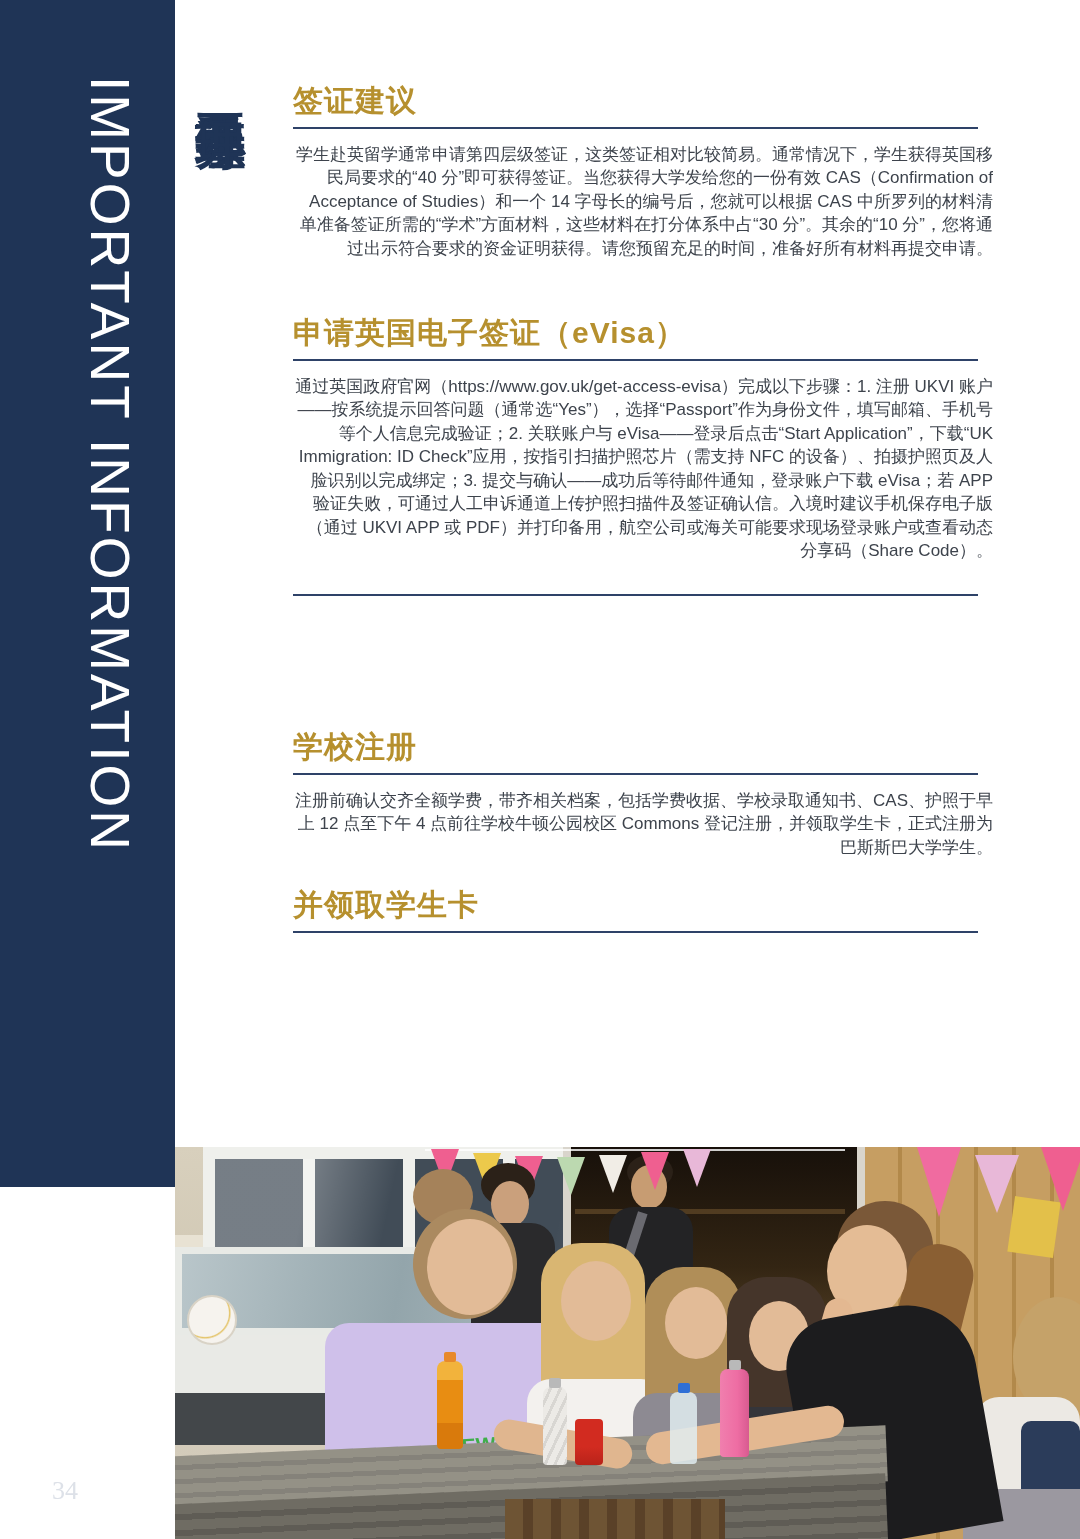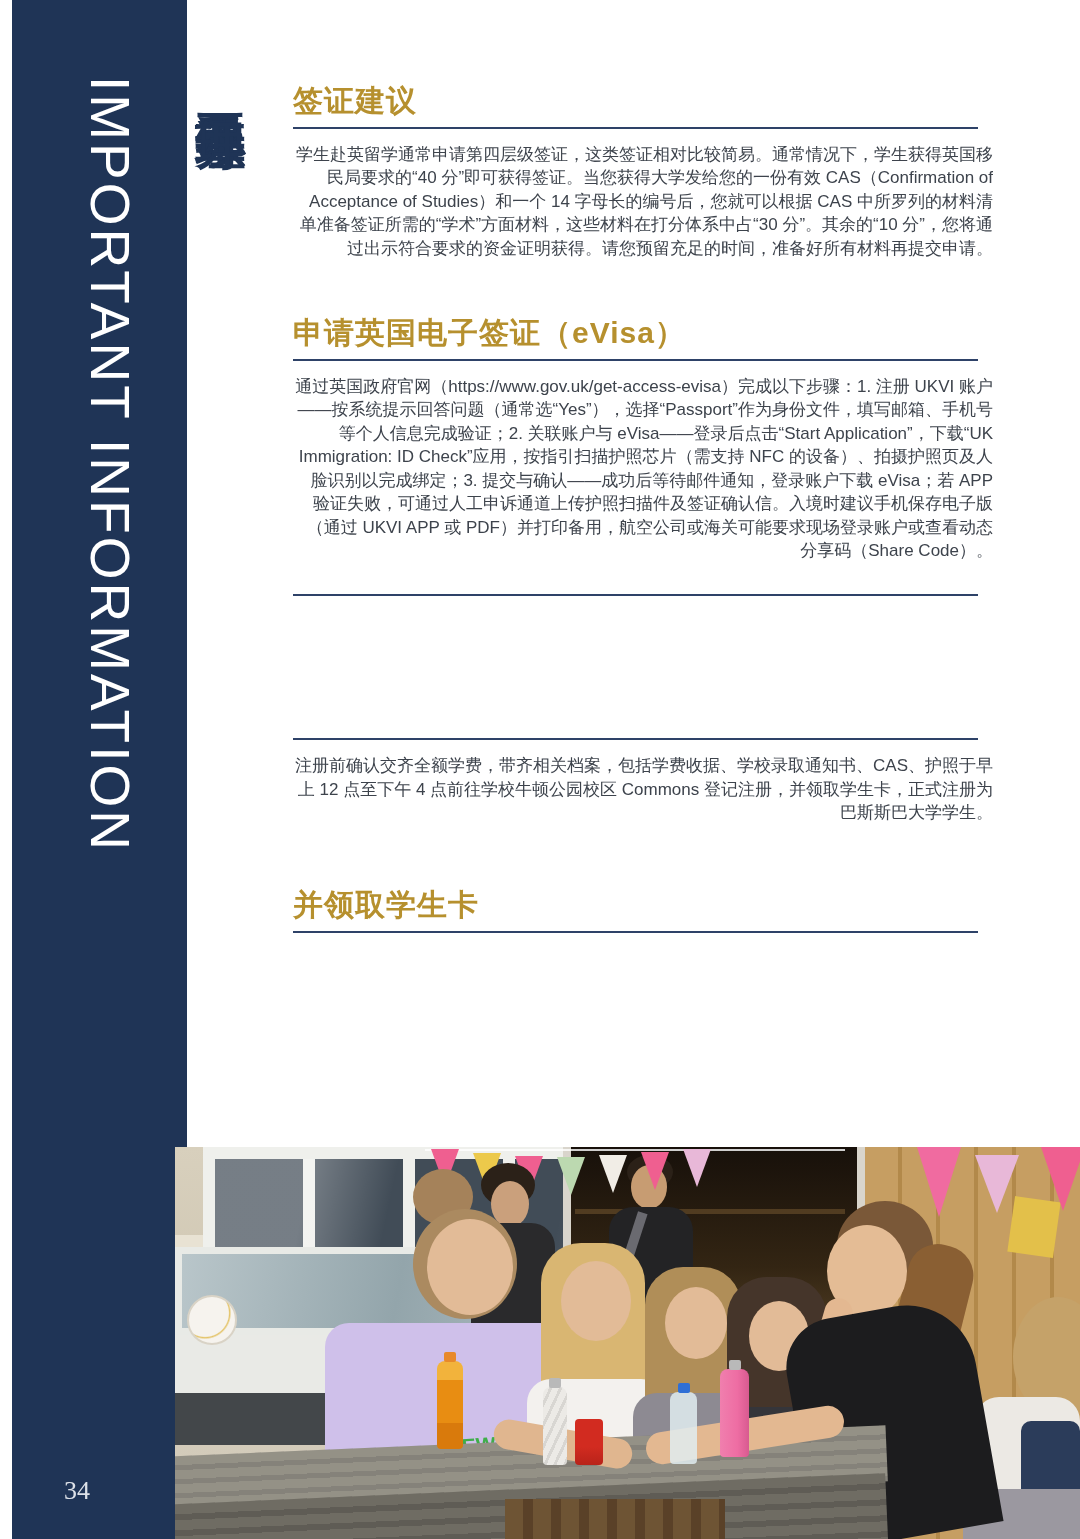--- a/index.html
+++ b/index.html
@@ -7,21 +7,21 @@
     --gold:#b6902e;
     --rule:#2e4268;
     --body-text:#3d434c;
   }
   html,body{margin:0;padding:0;background:#fff;}
   .page{position:relative;width:1080px;height:1539px;background:#fff;overflow:hidden;
         font-family:"Liberation Sans",sans-serif;}
   .abs{position:absolute;}
 
   
-  .sidebar{position:absolute;left:12px;top:0;width:175px;height:1539px;background:var(--navy);}
+  .sidebar{position:absolute;left:0;top:0;width:175px;height:1187px;background:var(--navy);}
   .en-vert{position:absolute;left:147px;top:76px;width:830px;height:74px;
            transform:rotate(90deg);transform-origin:0 0;
            color:#ffffff;font-size:55px;line-height:74px;letter-spacing:3px;
            font-weight:400;white-space:nowrap;}
   .pagenum{position:absolute;left:52px;top:1476px;font-family:"Liberation Serif",serif;
            font-size:26px;color:#dde1e8;}
 
   
   .zh-vert{position:absolute;left:189px;top:72px;writing-mode:vertical-rl;text-orientation:upright;
            color:var(--navy);font-size:50px;font-weight:800;letter-spacing:2px;line-height:64px;}
@@ -105,20 +105,21 @@
     <h2>申请英国电子签证（eVisa）</h2>
     <div class="rule"></div>
     <p>通过英国政府官网（https://www.gov.uk/get-access-evisa）完成以下步骤：1. 注册 UKVI 账户——按系统提示回答问题（通常选“Yes”），选择“Passport”作为身份文件，填写邮箱、手机号等个人信息完成验证；2. 关联账户与 eVisa——登录后点击“Start Application”，下载“UK Immigration: ID Check”应用，按指引扫描护照芯片（需支持 NFC 的设备）、拍摄护照页及人脸识别以完成绑定；3. 提交与确认——成功后等待邮件通知，登录账户下载 eVisa；若 APP 验证失败，可通过人工申诉通道上传护照扫描件及签证确认信。入境时建议手机保存电子版（通过 UKVI APP 或 PDF）并打印备用，航空公司或海关可能要求现场登录账户或查看动态分享码（Share Code）。</p>
   </div>
 
   <div class="section sec3">
     <div class="rule"></div>
   </div>
 
   <div class="section sec4">
+    <h2>学校注册</h2>
     <div class="rule"></div>
     <p>注册前确认交齐全额学费，带齐相关档案，包括学费收据、学校录取通知书、CAS、护照于早上 12 点至下午 4 点前往学校牛顿公园校区 Commons 登记注册，并领取学生卡，正式注册为巴斯斯巴大学学生。</p>
   </div>
 
   <div class="section sec5">
     <h2>并领取学生卡</h2>
     <div class="rule"></div>
   </div>
 
   <div class="photo">

